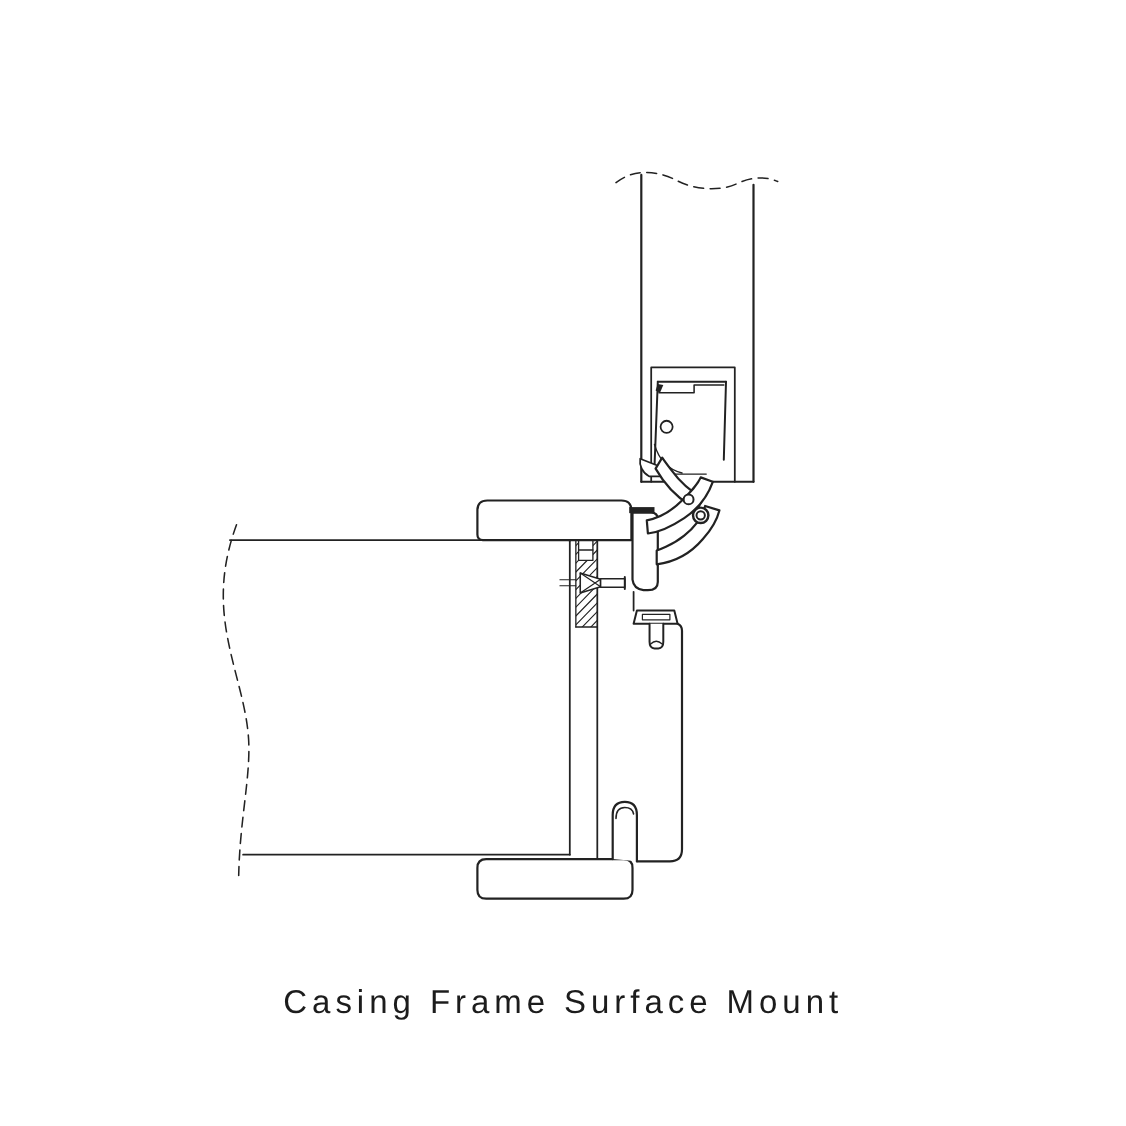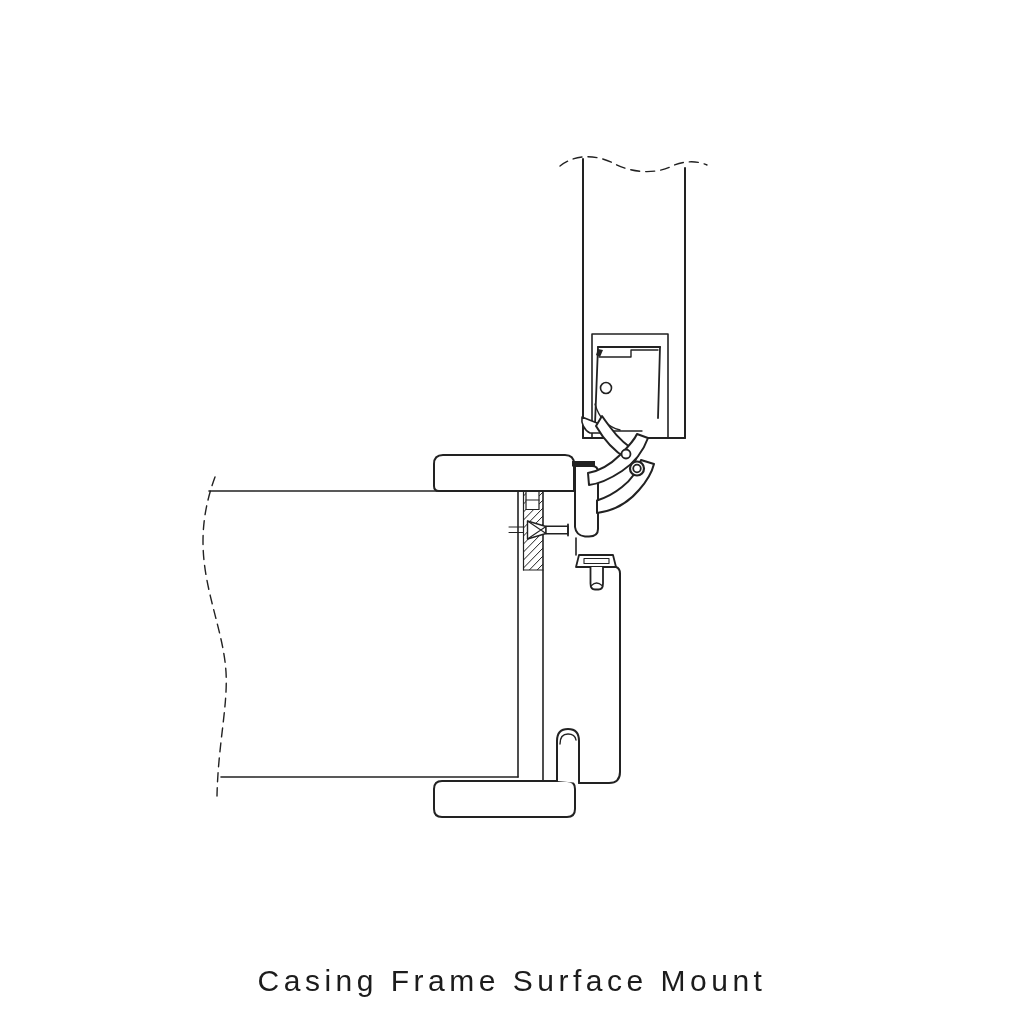--- a/index.html
+++ b/index.html
@@ -10,21 +10,21 @@
   body{
     width:1024px;height:1024px;
     background:var(--bg);
     font-family:"Liberation Sans", sans-serif;
     position:relative;overflow:hidden;
   }
   .stage{position:absolute;inset:0;}
   svg{position:absolute;top:0;left:0;}
   .title{
     position:absolute;
-    top:964px;left:0;width:1024px;
+    top:895px;left:0;width:1024px;
     text-align:center;
     font-size:30px;
     letter-spacing:4.5px;
     color:#1c1c1c;
     font-weight:400;
   }
 </style>
 </head>
 <body>
 

